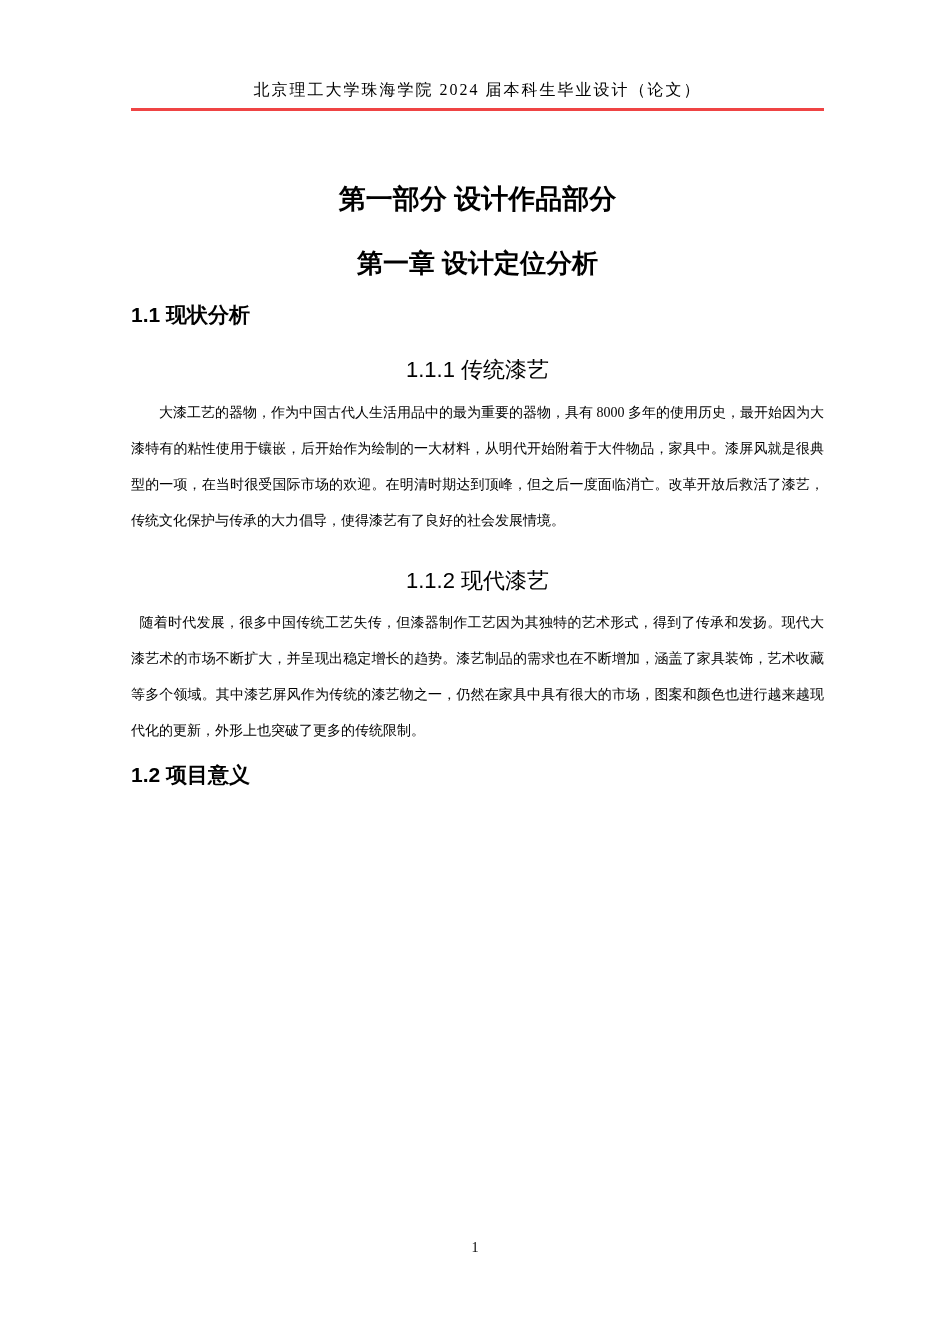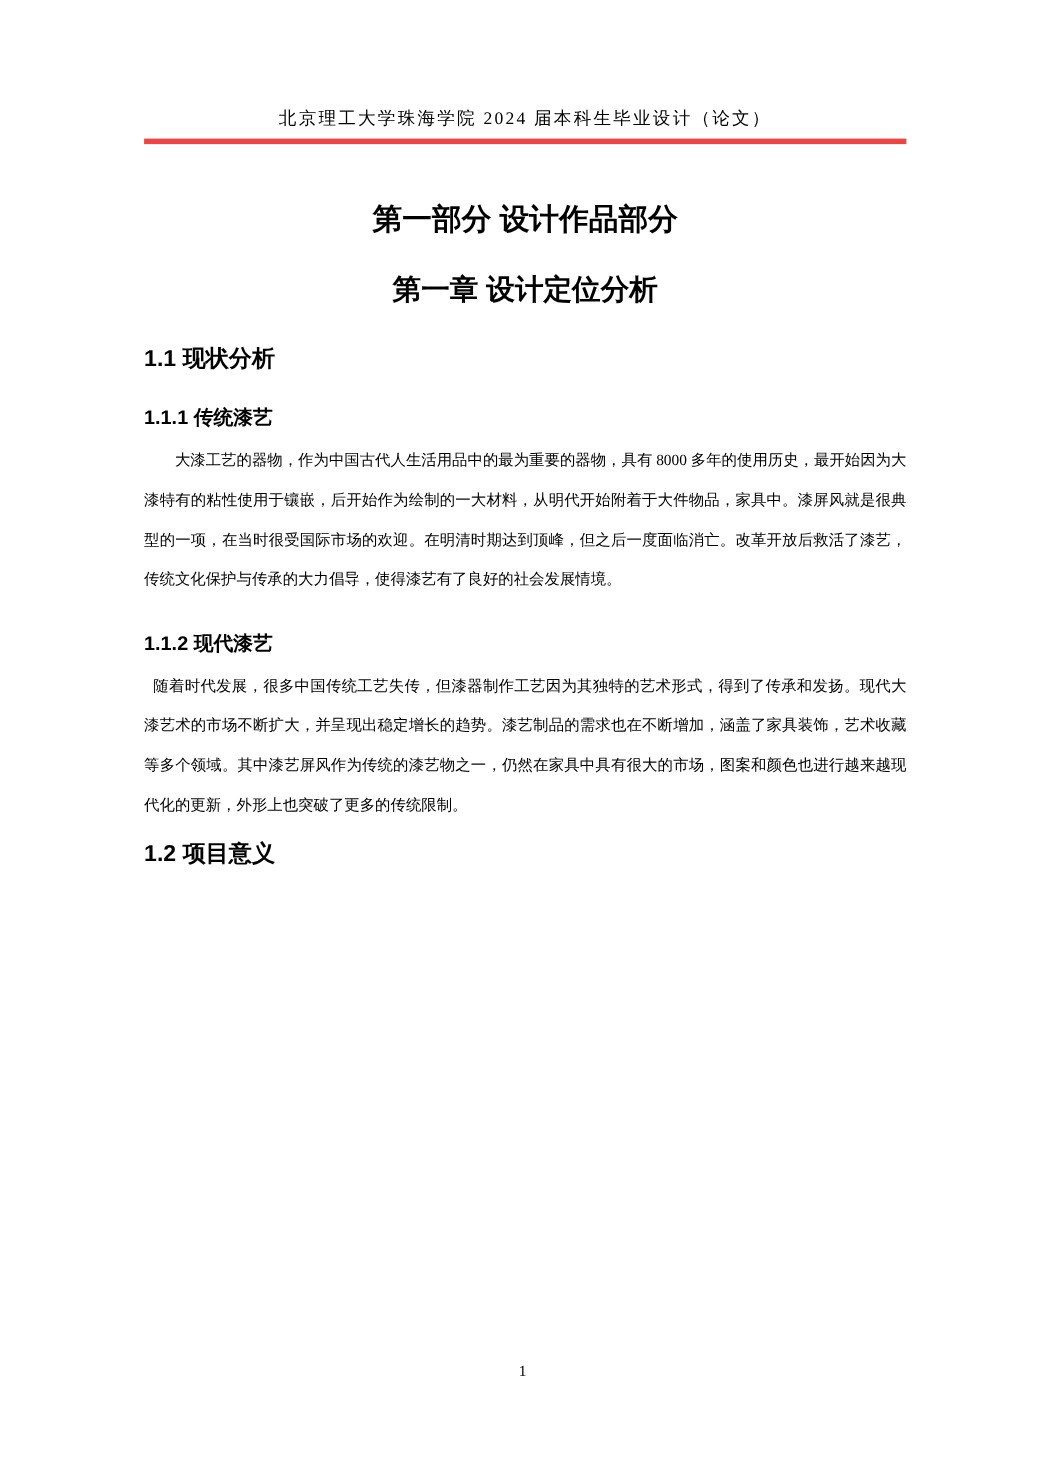--- a/index.html
+++ b/index.html
@@ -9,25 +9,25 @@
     width: 950px;
     height: 1344px;
     margin: 0 auto;
     background: #ffffff;
     color: #000000;
     font-family: "Liberation Serif", serif;
     overflow: hidden;
   }
   .page-header {
     position: absolute;
-    top: 98px;
+    top: 80px;
     left: 131px;
     right: 126px;
     text-align: center;
-    border-bottom: 5px solid #ef4444;
+    border-bottom: 3px solid #ef4444;
     padding-bottom: 7px;
   }
   .header-text {
     font-size: 16px;
     letter-spacing: 2px;
     white-space: nowrap;
   }
   .page-body {
     position: absolute;
     top: 160px;
@@ -48,31 +48,31 @@
     font-size: 26px;
     line-height: 1.3;
     margin-top: 30px;
     text-align: center;
   }
   .section-title {
     font-family: "Liberation Sans", sans-serif;
     font-weight: bold;
     font-size: 21px;
     line-height: 1.3;
-    margin-top: 32px;
+    margin-top: 20px;
     text-align: left;
   }
   .section-title.tight { margin-top: 12px; }
   .subsection-title {
     font-family: "Liberation Sans", sans-serif;
-    font-weight: bold;
-    font-size: 18px;
+    font-weight: normal;
+    font-size: 22px;
     line-height: 1.3;
     margin-top: 28px;
-    text-align: left;
+    text-align: center;
   }
   .subsection-title.tight { margin-top: 28px; }
   .body-paragraph {
     font-size: 14px;
     line-height: 36px;
     margin-top: 10px;
     text-align: justify;
     text-justify: inter-ideograph;
     word-break: break-all;
   }

